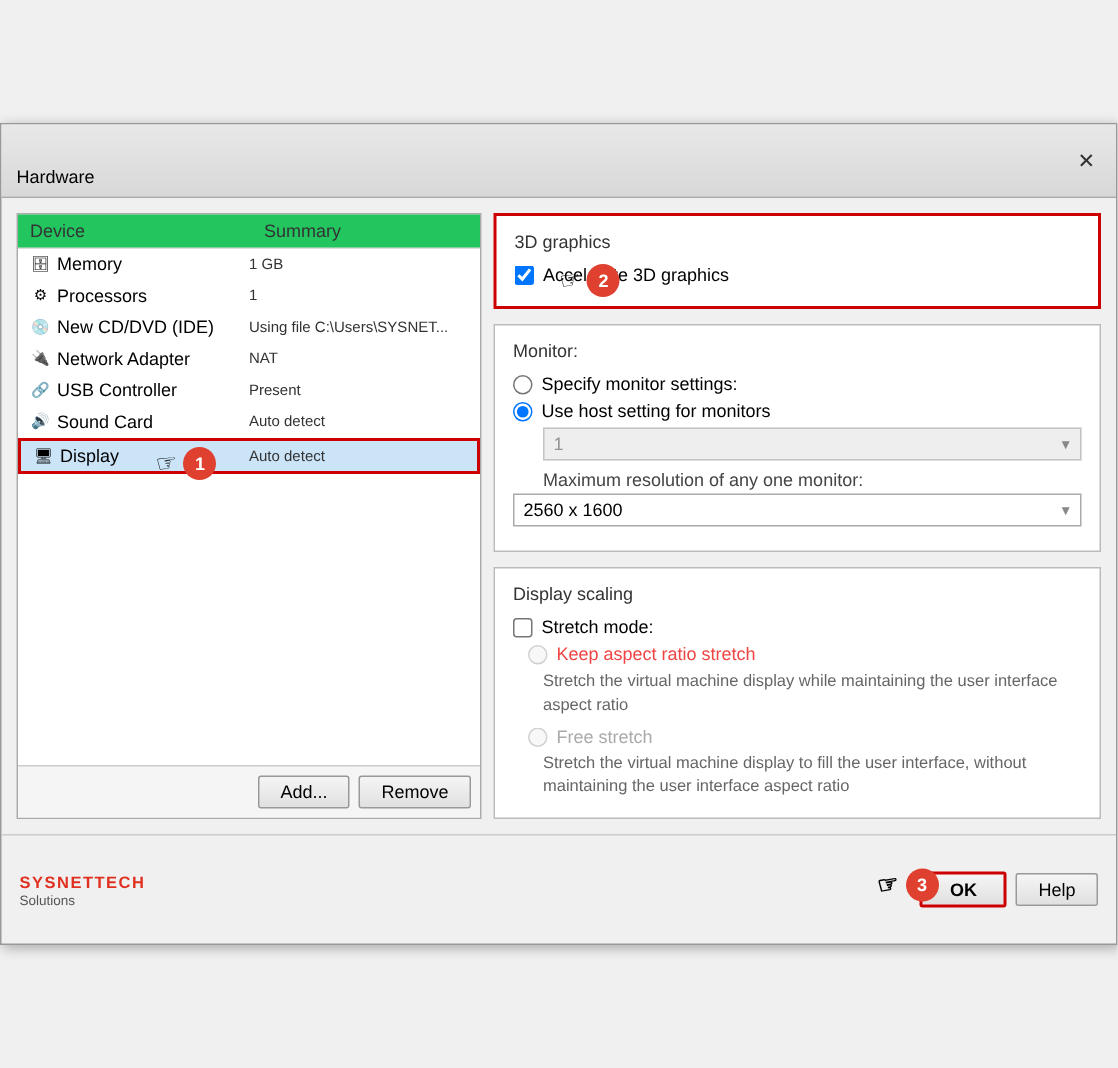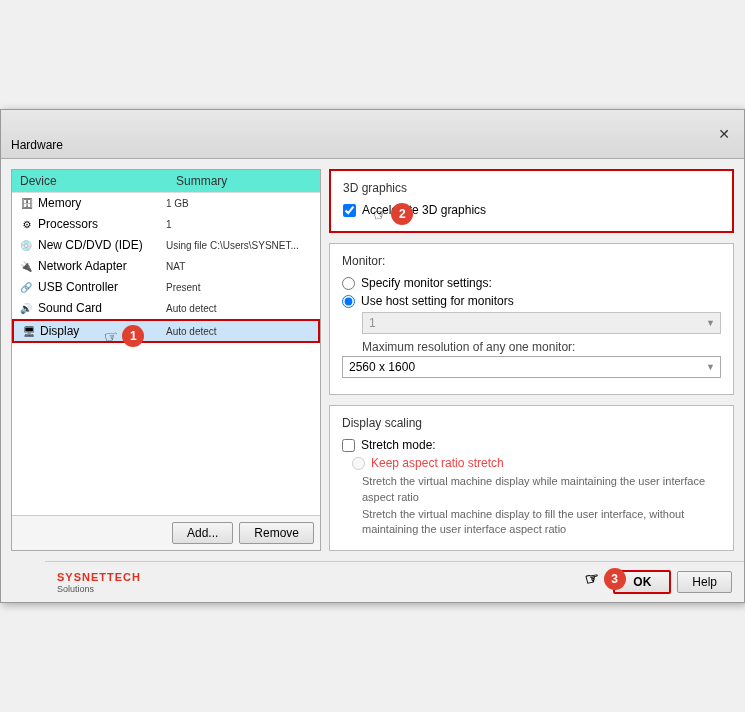--- a/index.html
+++ b/index.html
@@ -51,21 +51,21 @@
       flex-shrink: 0;
       border: 1px solid #aaa;
       background: #fff;
       display: flex;
       flex-direction: column;
     }
     .device-list-header {
       display: grid;
       grid-template-columns: 1fr 1fr;
       border-bottom: 1px solid #ddd;
-      background: #5eead4;
+      background: #22c55e;
       padding: 4px 8px;
       gap: 20px;
     }
     .device-list-header span {
       font-size: 12px;
       color: #333;
       font-weight: normal;
     }
     .device-list {
       flex: 1;
@@ -198,24 +198,23 @@
     .sub-text {
       font-size: 11px;
       color: #666;
       margin: 2px 0 2px 20px;
       line-height: 1.4;
     }
     .bottom-bar {
       display: flex;
       justify-content: flex-end;
       align-items: center;
-      padding: 8px 12px;
+      padding: 24px 12px;
       border-top: 1px solid #ccc;
       gap: 6px;
-      margin-left: 44px;
     }
     .btn-ok {
       padding: 3px 18px;
       font-size: 12px;
       background: linear-gradient(to bottom, #f5f5f5, #e0e0e0);
       border: 2px solid #cc0000;
       cursor: pointer;
       border-radius: 2px;
       font-weight: bold;
     }
@@ -389,20 +388,24 @@
         <div class="section-title">Display scaling</div>
         <div class="checkbox-row">
           <input type="checkbox" id="stretch" style="">
           <label for="stretch">Stretch mode:</label>
         </div>
         <div class="radio-row" style="margin-left:10px;">
           <input type="radio" name="stretch_type" id="keep-aspect" disabled="" class="radio-sub" style="">
           <label for="keep-aspect" style="color:#ef4444;">Keep aspect ratio stretch</label>
         </div>
         <div class="sub-text">Stretch the virtual machine display while maintaining the user interface aspect ratio</div>
+        <div class="radio-row" style="margin-left:10px; margin-top:6px;">
+          <input type="radio" name="stretch_type" id="free-stretch" disabled="" class="radio-sub" style="">
+          <label for="free-stretch" style="color:#aaa;">Free stretch</label>
+        </div>
         <div class="sub-text">Stretch the virtual machine display to fill the user interface, without maintaining the user interface aspect ratio</div>
       </div>
 
     </div>
   </div>
 
   <div class="bottom-bar">
     <div class="logo-area">
       <div>
         <span class="logo-text">SYSNETTECH</span>

